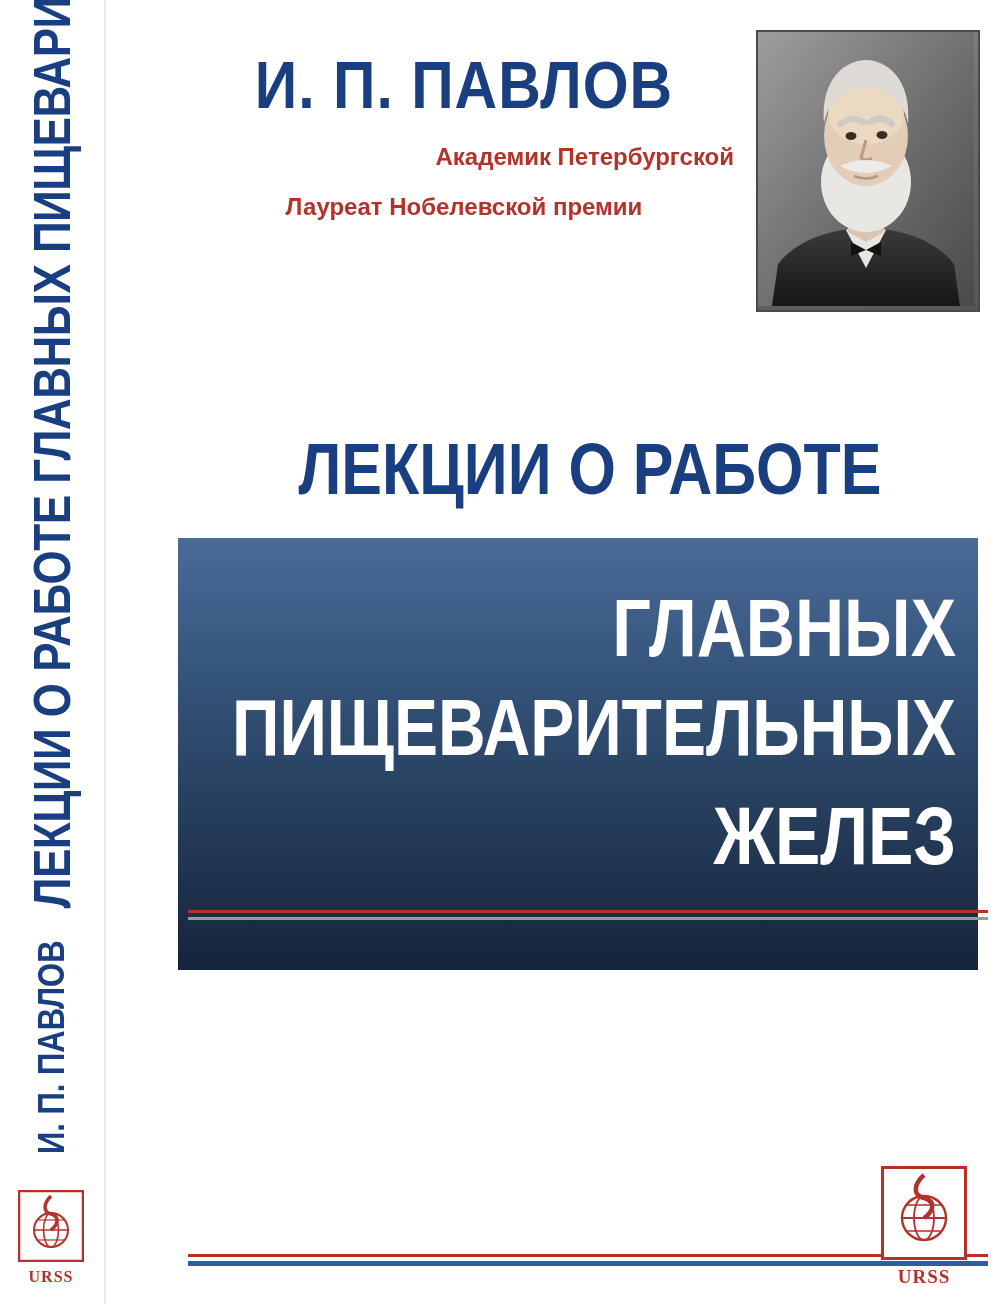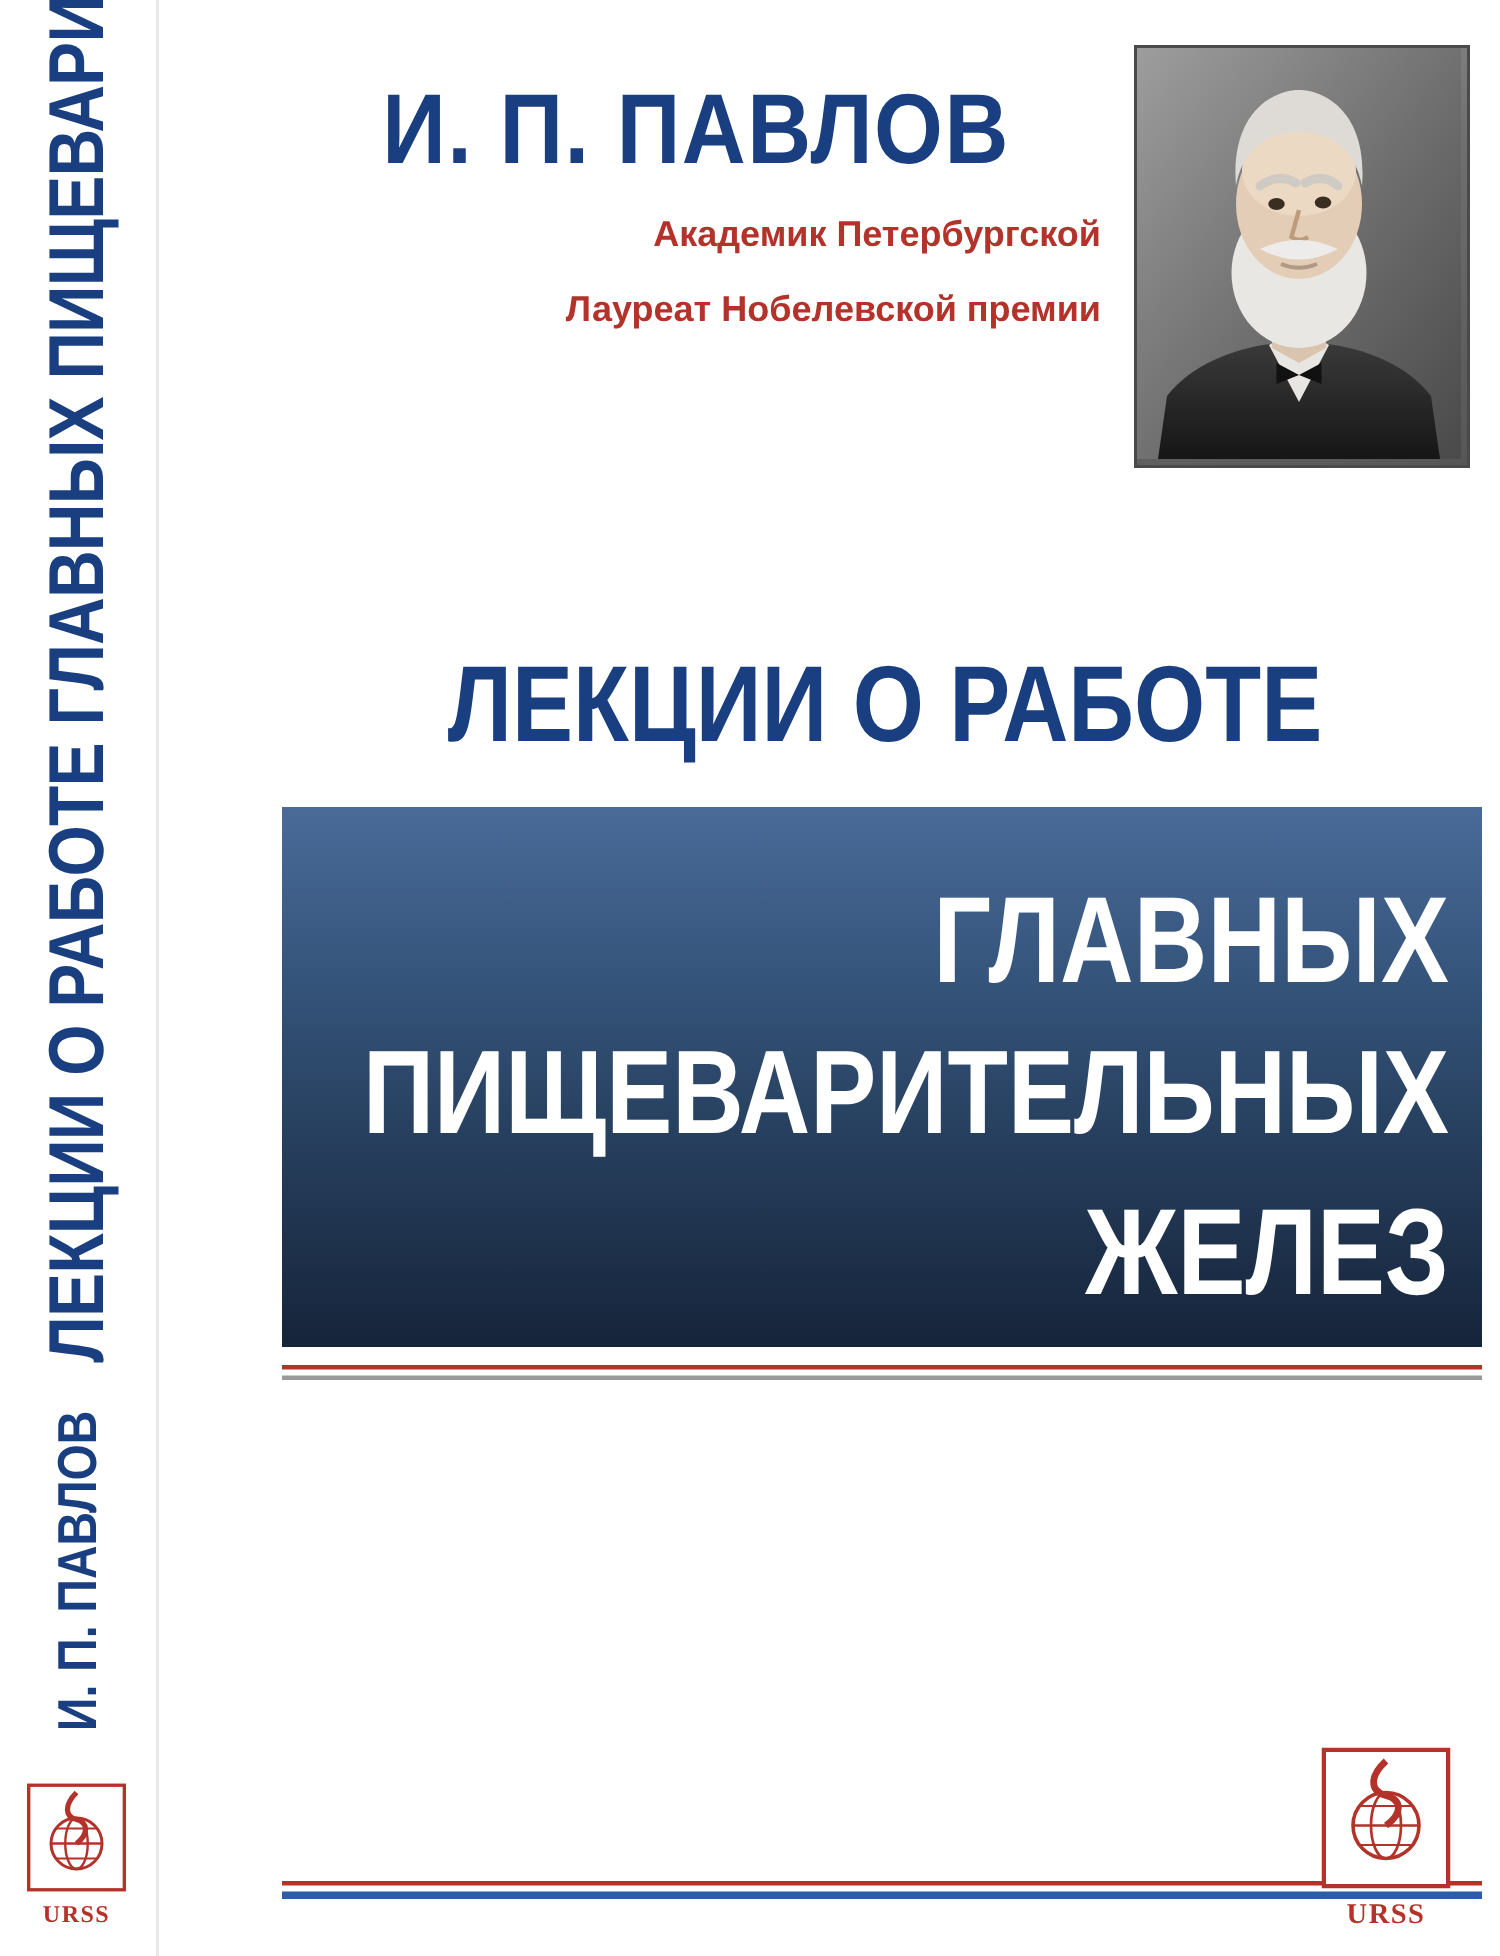--- a/index.html
+++ b/index.html
@@ -105,20 +105,21 @@
     top: 140px;
     width: 540px;
     text-align: right;
     color: #b3322a;
     font-size: 24px;
     line-height: 33px;
     font-weight: bold;
   }
   .credentials .line2 {
     margin-top: 17px;
+    text-align: center;
   }
 
   .portrait {
     position: absolute;
     right: 20px;
     top: 30px;
     width: 220px;
     height: 278px;
     border: 2px solid #4a4a4a;
     background: linear-gradient(160deg, #8e8e8e 0%, #6f6f6f 40%, #565656 100%);
@@ -135,24 +136,24 @@
     font-weight: bold;
     font-size: 61px;
     color: #1a3f80;
     letter-spacing: 0px;
     transform: scaleY(1.18);
     transform-origin: center top;
   }
 
   .title-box {
     position: absolute;
-    left: 82px;
+    left: 72px;
     top: 538px;
     width: 800px;
-    height: 360px;
+    height: 432px;
     background: linear-gradient(to bottom, #4a6b98 0%, #37577f 28%, #27405f 60%, #16243a 100%);
   }
   .title-box .tb-line {
     position: absolute;
     right: 22px;
     color: #ffffff;
     font-weight: bold;
     text-align: right;
     letter-spacing: 0px;
     transform-origin: right top;

